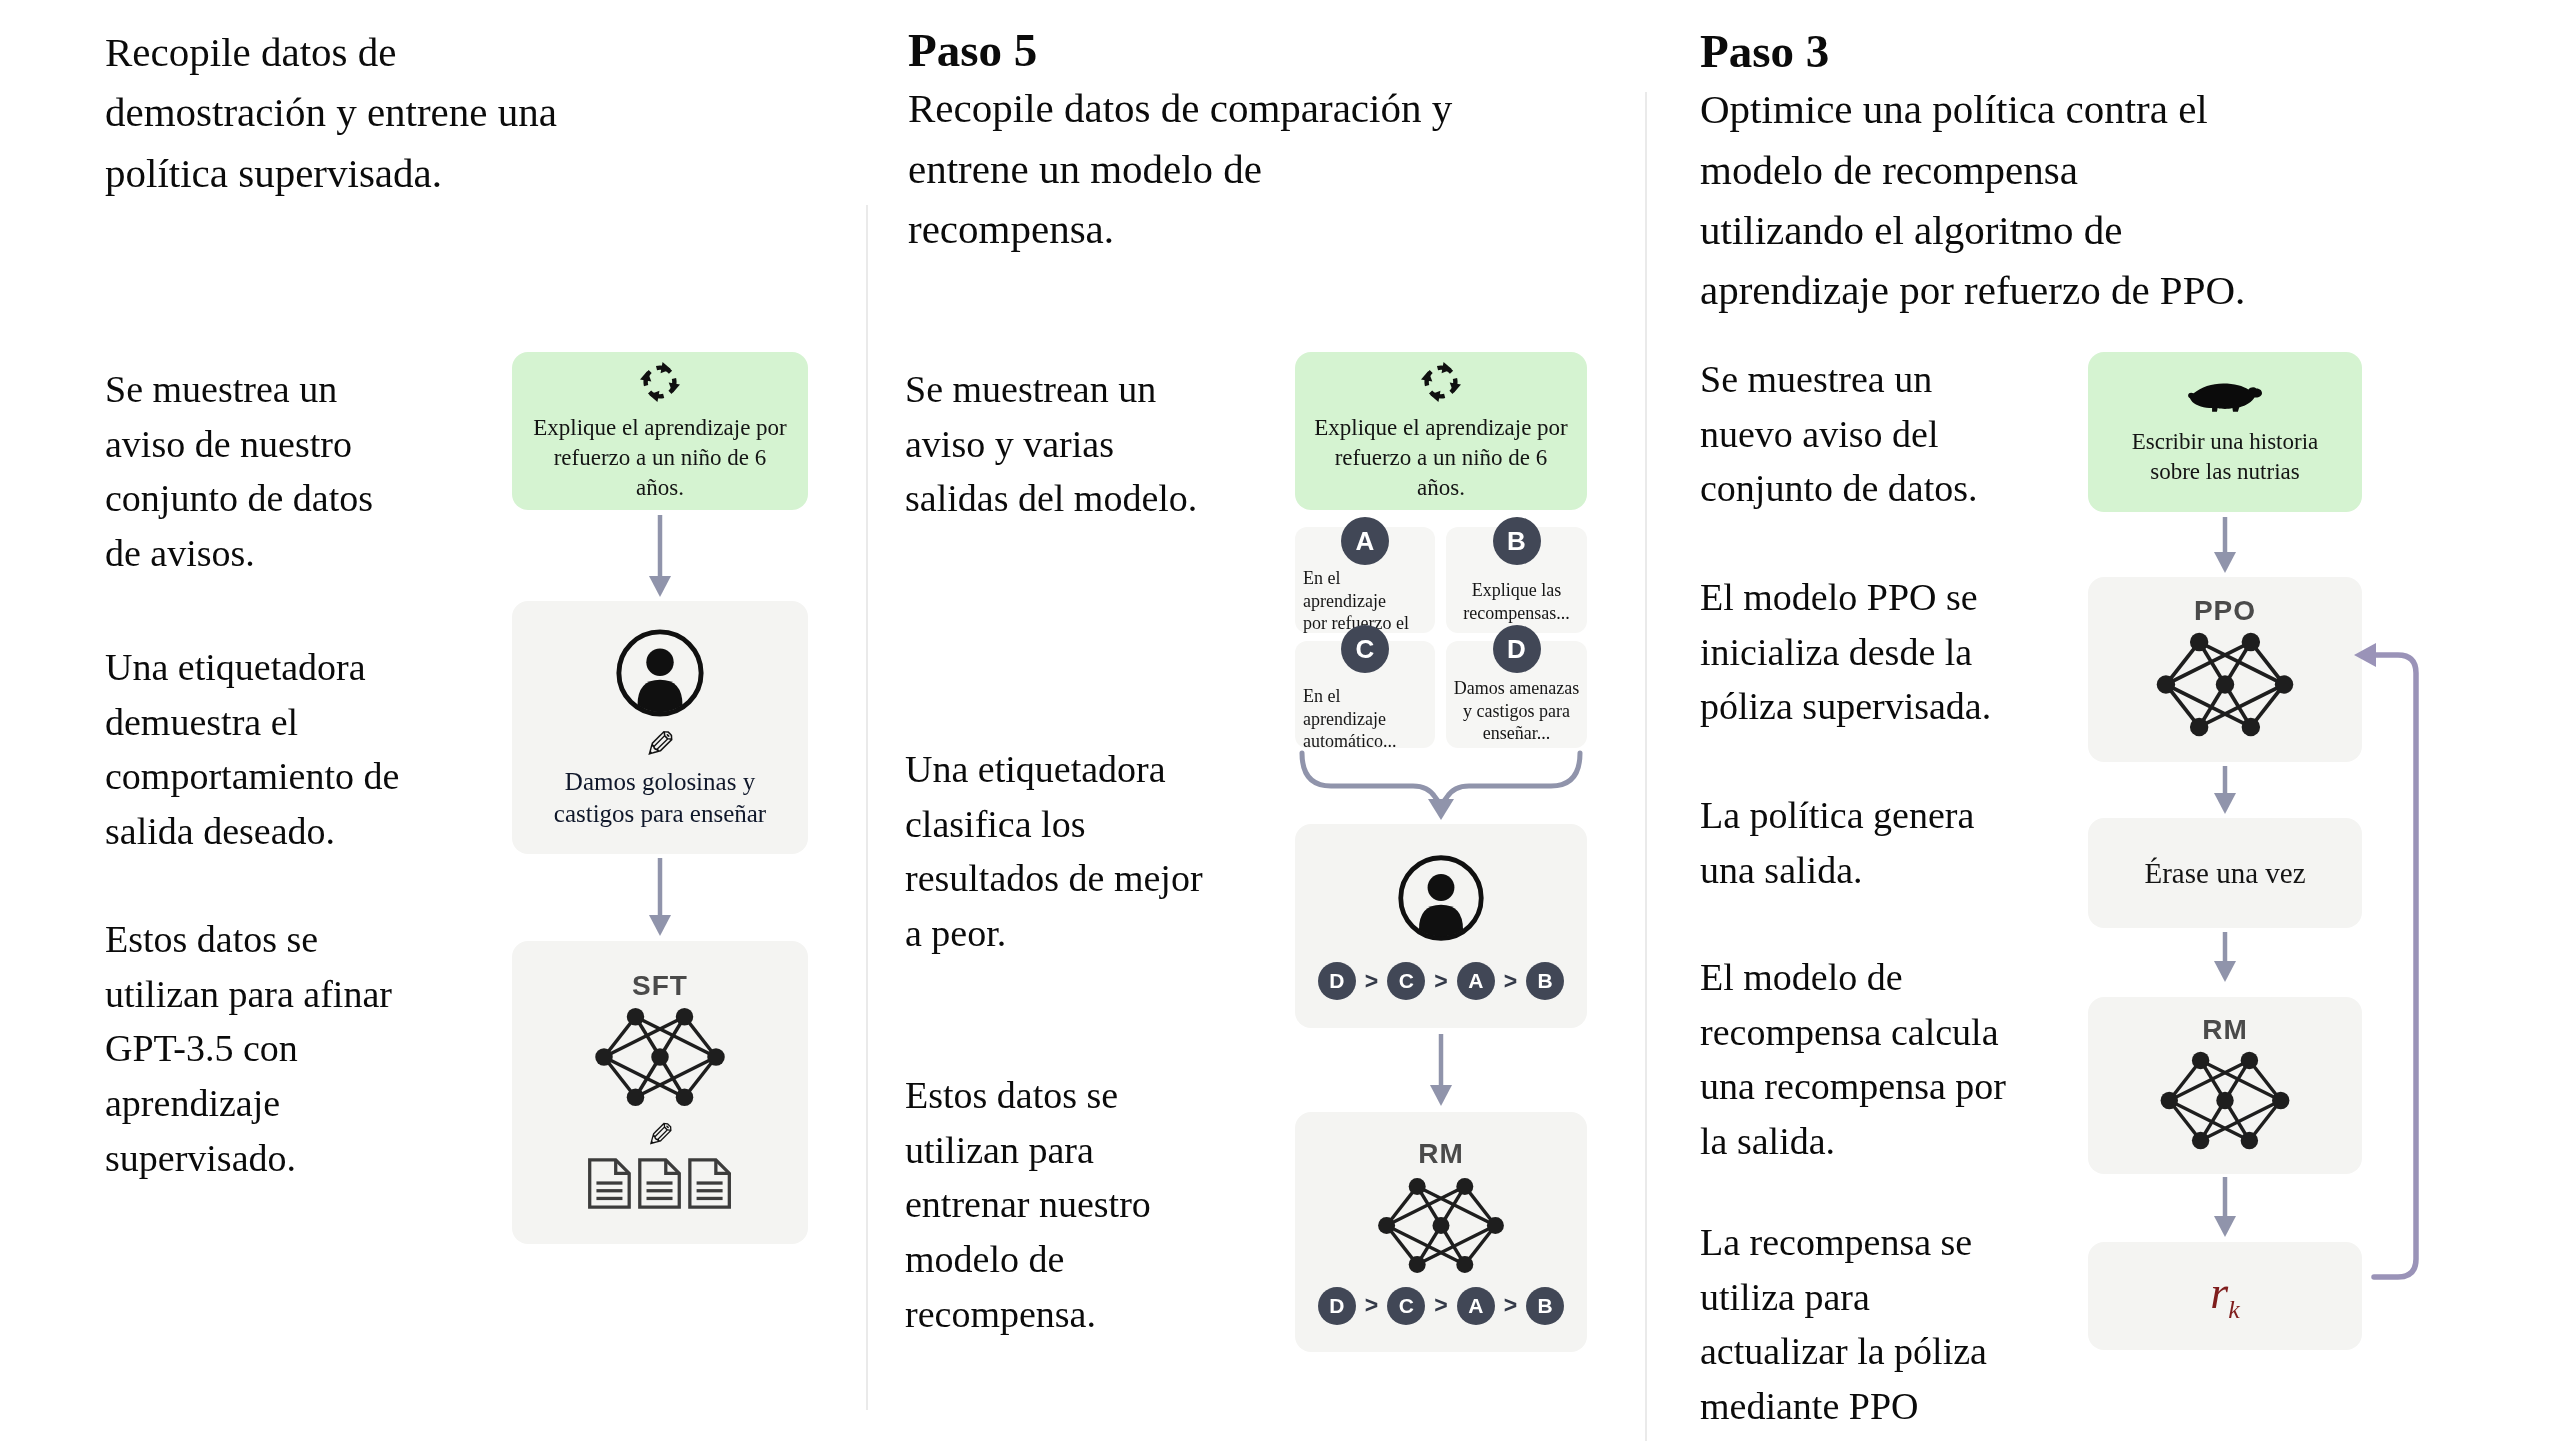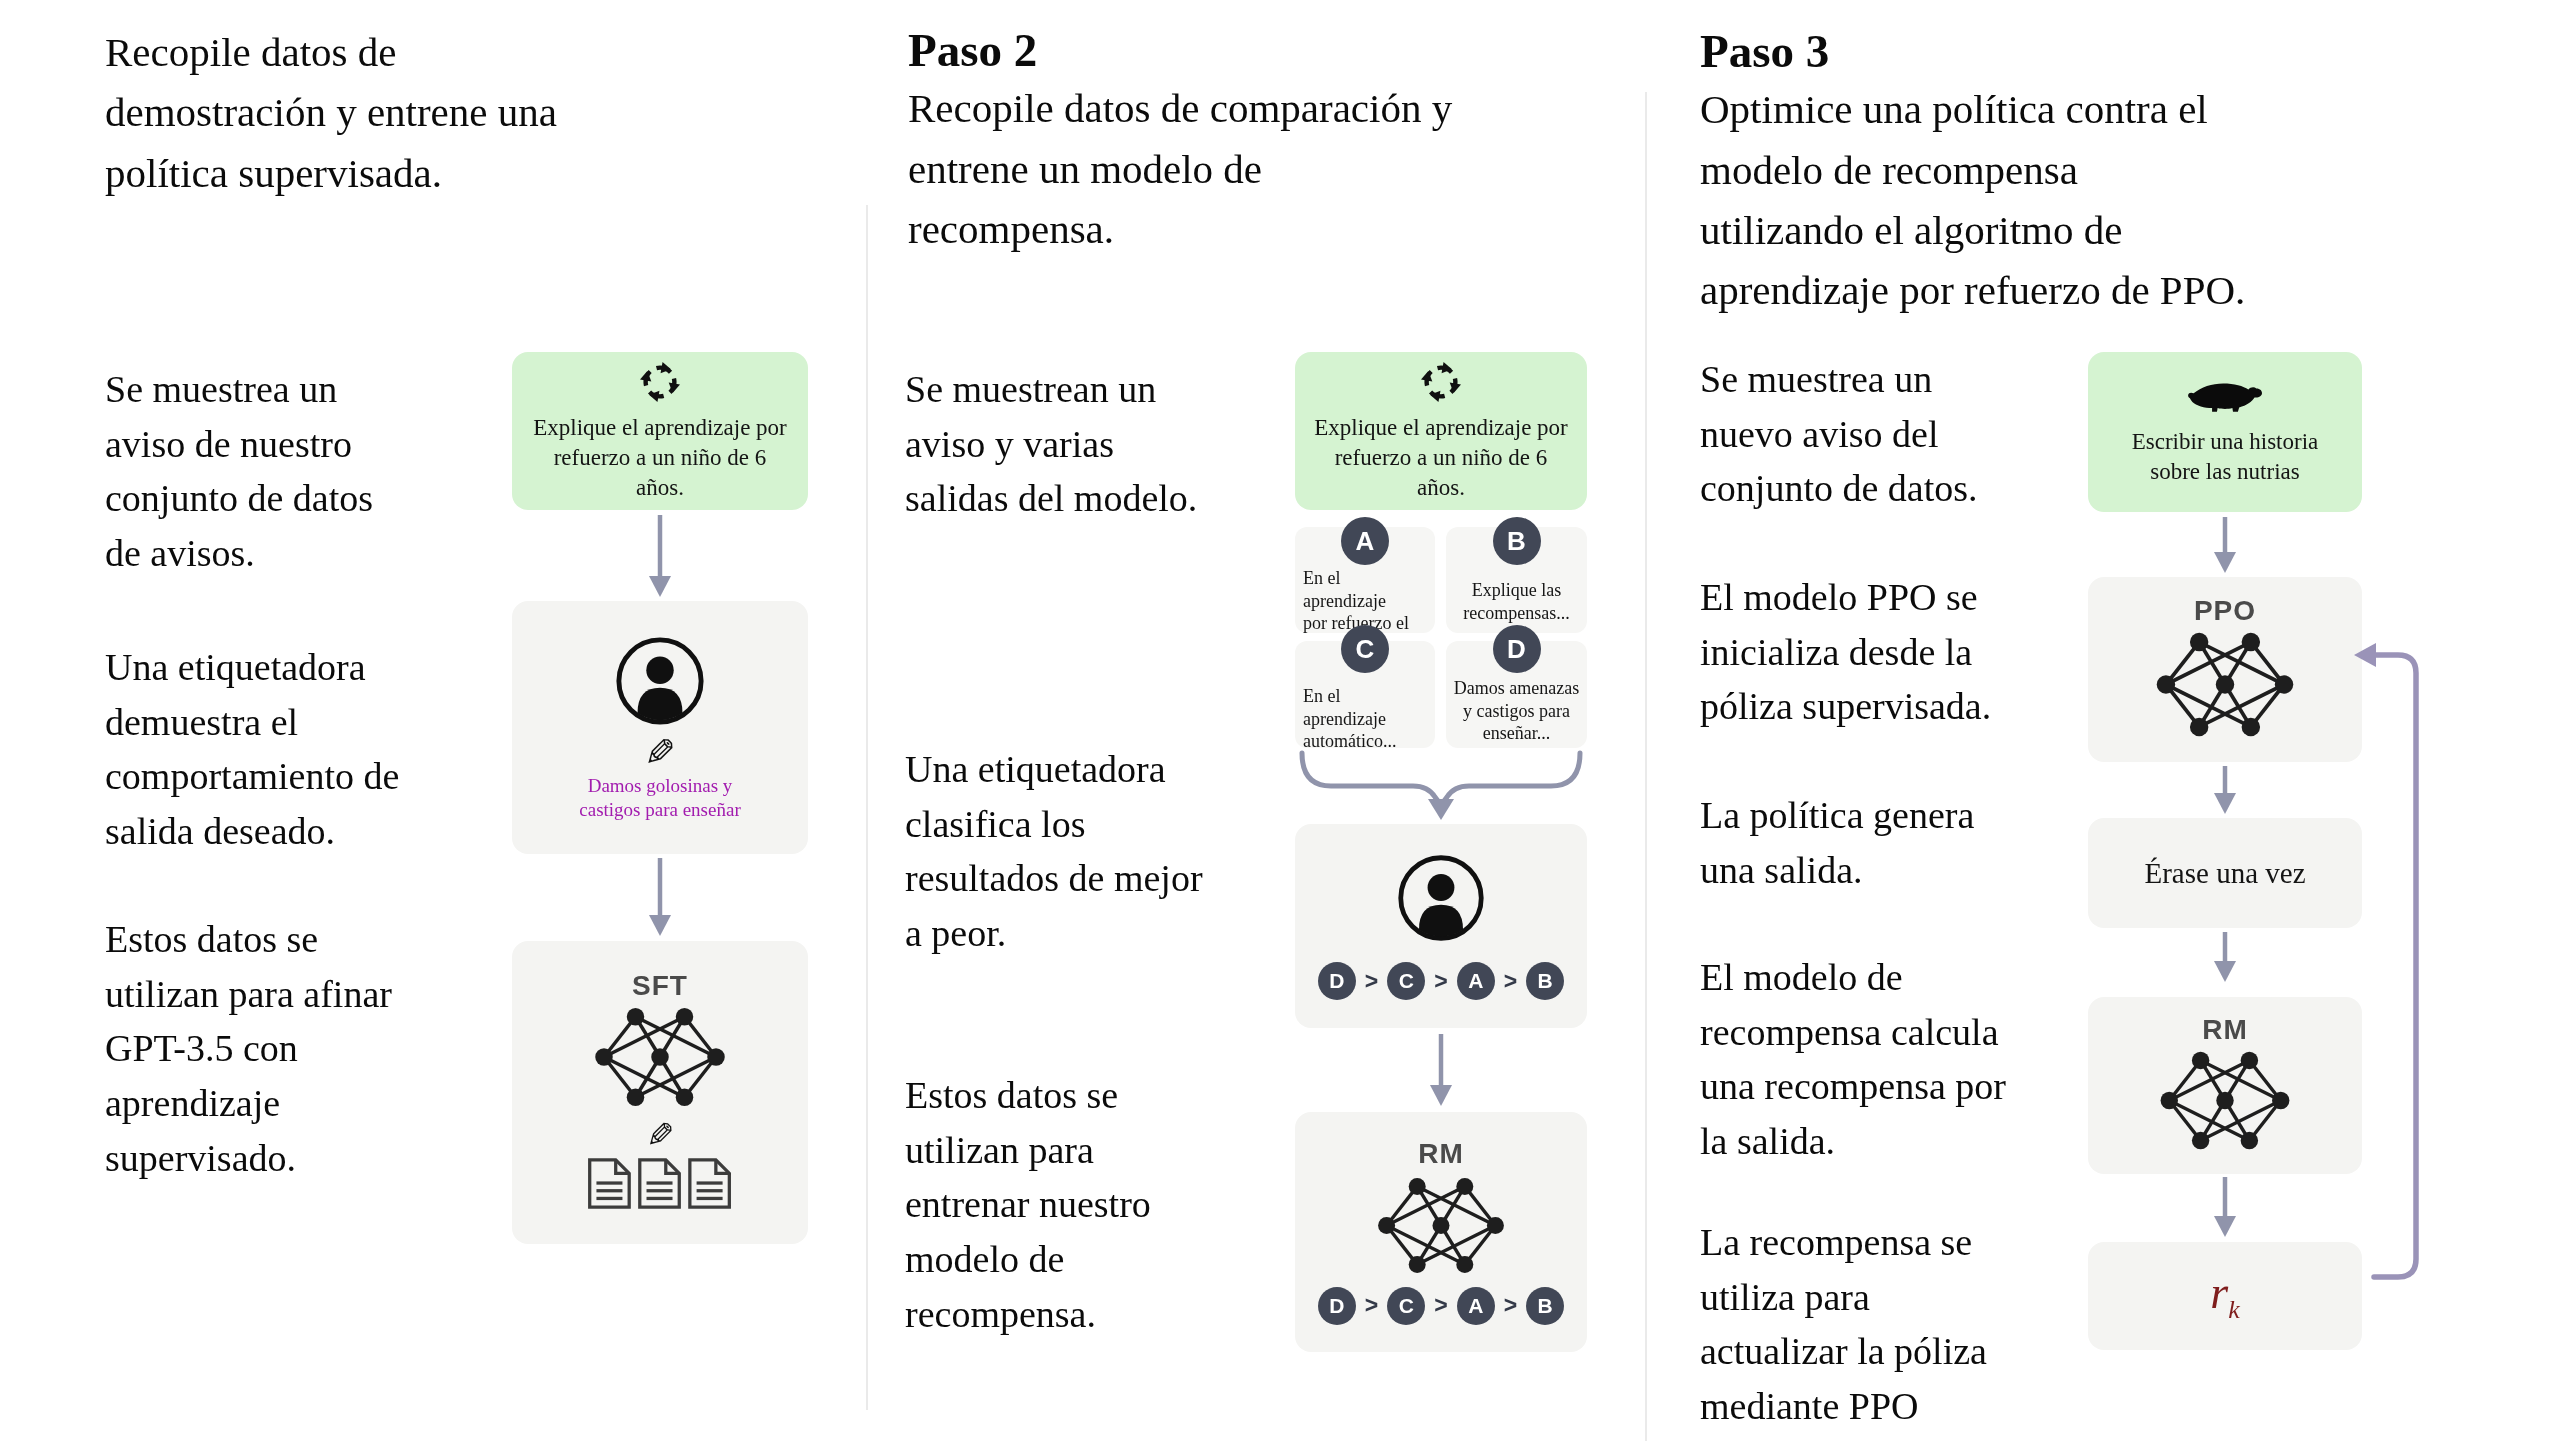--- a/index.html
+++ b/index.html
@@ -19,21 +19,21 @@
   .divider{position:absolute;width:2px;background:var(--divider);}
   .heading{position:absolute;}
   .step-label{font-size:47px;font-weight:700;line-height:1.2;}
   .step-title{font-size:41px;line-height:1.47;white-space:pre-line;}
   .para{position:absolute;margin:0;font-size:38px;line-height:1.44;white-space:pre-line;}
   .dbox{position:absolute;border-radius:16px;display:flex;flex-direction:column;
         align-items:center;justify-content:center;text-align:center;box-sizing:border-box;}
   .green{background:var(--green);}
   .gray{background:var(--gray);}
   .cap{font-size:23px;line-height:1.3;white-space:pre-line;color:#141414;}
-  .cap-md{font-size:19px;line-height:1.26;white-space:pre-line;color:#a21caf;}
+  .cap-md{font-size:25px;line-height:1.26;white-space:pre-line;color:#0f172a;}
   .model-label{font-family:"Liberation Sans", sans-serif;font-weight:600;font-size:28px;
                color:var(--mlabel);letter-spacing:1px;line-height:1;}
   .pencil{font-family:"DejaVu Sans", sans-serif;font-size:38px;line-height:1;color:#111;
           transform:scaleX(-1);display:inline-block;}
   .answer{position:absolute;background:var(--gray2);border-radius:12px;box-sizing:border-box;
           text-align:center;}
   .answer .cap-sm{font-size:18px;line-height:1.25;white-space:pre-line;color:#161616;}
   .abadge{position:absolute;left:50%;transform:translateX(-50%);width:48px;height:48px;
           border-radius:50%;background:var(--badge);color:#fff;display:flex;align-items:center;
           justify-content:center;font-family:"Liberation Sans", sans-serif;font-weight:700;font-size:26px;}
@@ -169,21 +169,21 @@
               <line x1="7" y1="24" x2="34" y2="24"></line>
               <line x1="7" y1="32" x2="34" y2="32"></line>
               <line x1="7" y1="40" x2="34" y2="40"></line>
             </g>
         </g>
       </svg>
     </span>
   </div>
 
   <div class="heading" style="left:908px;top:22px;width:730px;">
-    <div class="step-label">Paso 2</div>
+    <div class="step-label">Paso 5</div>
     <div class="step-title">Recopile datos de comparación y
 entrene un modelo de
 recompensa.</div>
   </div>
 
   <p class="para" style="left:905px;top:362px;width:400px;">Se muestrean un
 aviso y varias
 salidas del modelo.</p>
   <p class="para" style="left:905px;top:742px;width:400px;">Una etiquetadora
 clasifica los

